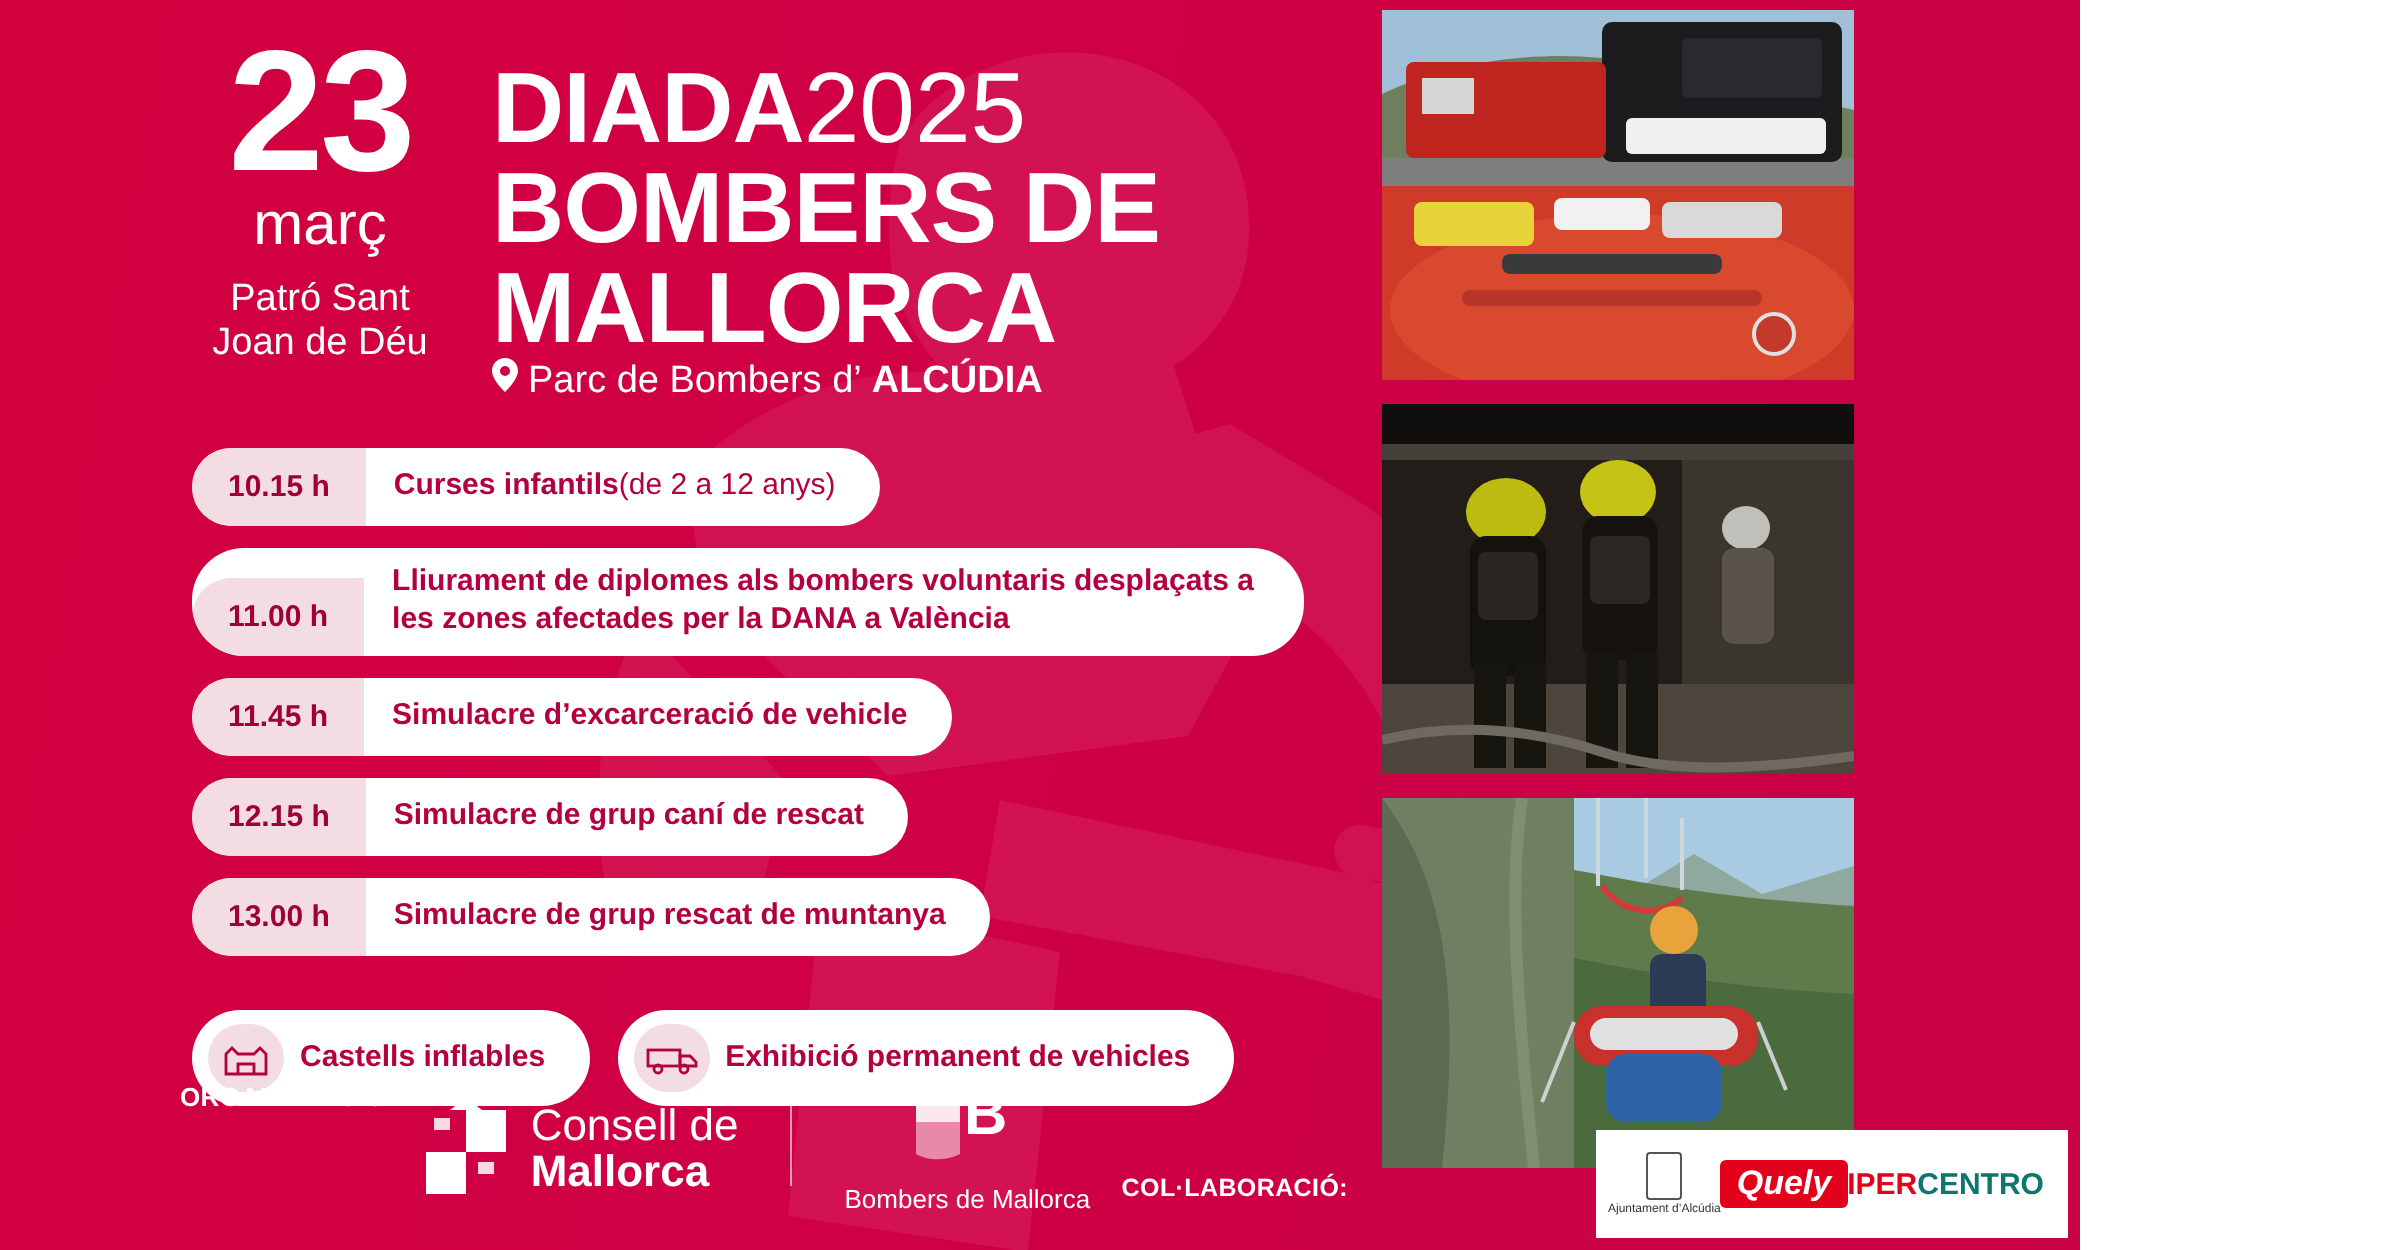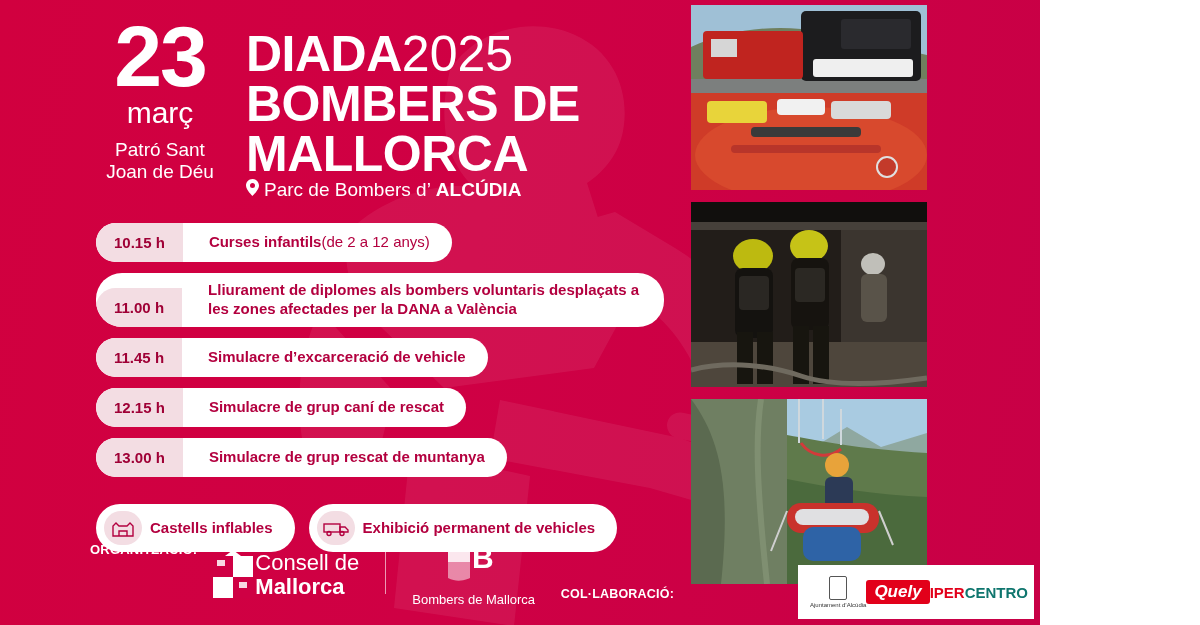--- a/index.html
+++ b/index.html
@@ -84,21 +84,20 @@
     border-radius: 26px 0 0 26px;
     white-space: nowrap;
   }
   .row .desc {
     color: #b3003f;
     font-size: 15px;
     font-weight: 700;
     display: flex; align-items: center;
     padding: 10px 22px 10px 14px;
     line-height: 1.25;
-    margin-left: 12px;
   }
   .row .desc .light { font-weight: 400; }
   .row.two-line .desc { padding-top: 8px; padding-bottom: 8px; }
 
   .extras { display: flex; gap: 14px; margin-top: 16px; margin-left: 6px; }
   .chip {
     display: inline-flex; align-items: center;
     background: #fff; border-radius: 26px;
     padding: 7px 22px 7px 8px;
     color: #b3003f; font-weight: 700; font-size: 15px;
@@ -108,21 +107,21 @@
     background: #f3dde3; border-radius: 20px;
     display: flex; align-items: center; justify-content: center;
   }
 
   
   .footer {
     position: absolute; left: 90px; bottom: 18px;
     display: flex; color: #fff;
   }
   .org-label { font-size: 13px; font-weight: 700; letter-spacing: .2px; margin-right: 14px;}
-  .consell { display: flex; align-items: center; gap: 0; }
+  .consell { display: flex; align-items: center; gap: 10px; }
   .consell .txt { font-size: 22px; line-height: 1.05; font-weight: 400; }
   .divider { width: 1px; height: 52px; background: rgba(255,255,255,.6); margin: 0 26px; }
   .bombers { text-align: center; }
   .bombers .name { font-size: 13px; margin-top: 4px; }
 
   .collab {
     position: absolute; right: 366px; bottom: 24px;
     color: #fff; font-size: 12.5px; font-weight: 700; letter-spacing: .2px;
   }
 
@@ -141,21 +140,21 @@
   .p1 { background: linear-gradient(180deg,#a9c8dd 0%, #bcd3e3 22%, #6c6f6e 34%, #8a8d8c 46%, #c8342c 62%, #d8452f 100%); }
   
   .p2 { background: linear-gradient(180deg,#171513 0%, #2b2622 30%, #3a332c 60%, #514a42 100%); }
   
   .p3 { background: linear-gradient(180deg,#9fc4dc 0%, #b9d2e2 25%, #6f8a5c 45%, #4d6b3f 75%, #3d5a33 100%); }
 
   
   .sponsors {
     position: absolute; right: 6px; bottom: 6px;
     width: 236px; height: 54px; background: #fff;
-    display: flex; align-items: center; justify-content: flex-end;
+    display: flex; align-items: center; justify-content: flex-start;
     padding: 15px 6px;
   }
   .sp { display: flex; flex-direction: column; align-items: center; justify-content: center; }
   .sp-ajunt .crest { width: 18px; height: 24px; border: 1px solid #555; border-radius: 2px; }
   .sp-ajunt .lbl { font-size: 6px; color: #333; margin-top: 2px; }
   .quely {
     background: #e2001a; color: #fff; font-style: italic; font-weight: 700;
     font-size: 17px; padding: 2px 8px; border-radius: 3px;
   }
   .iper { font-size: 15px; font-weight: 700; }

